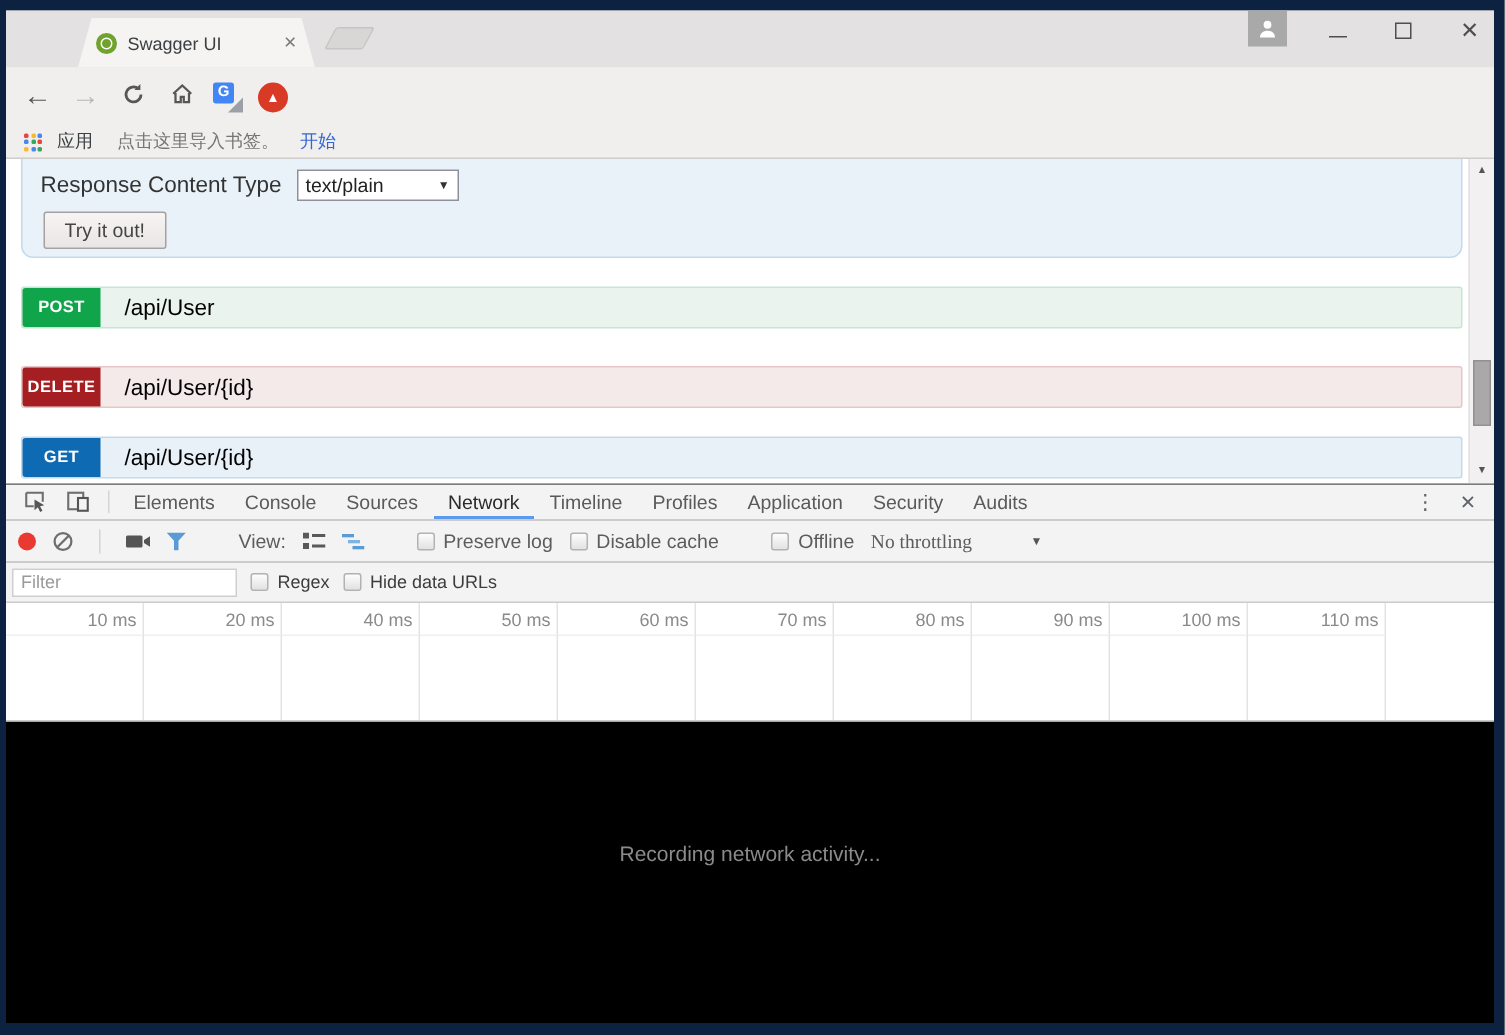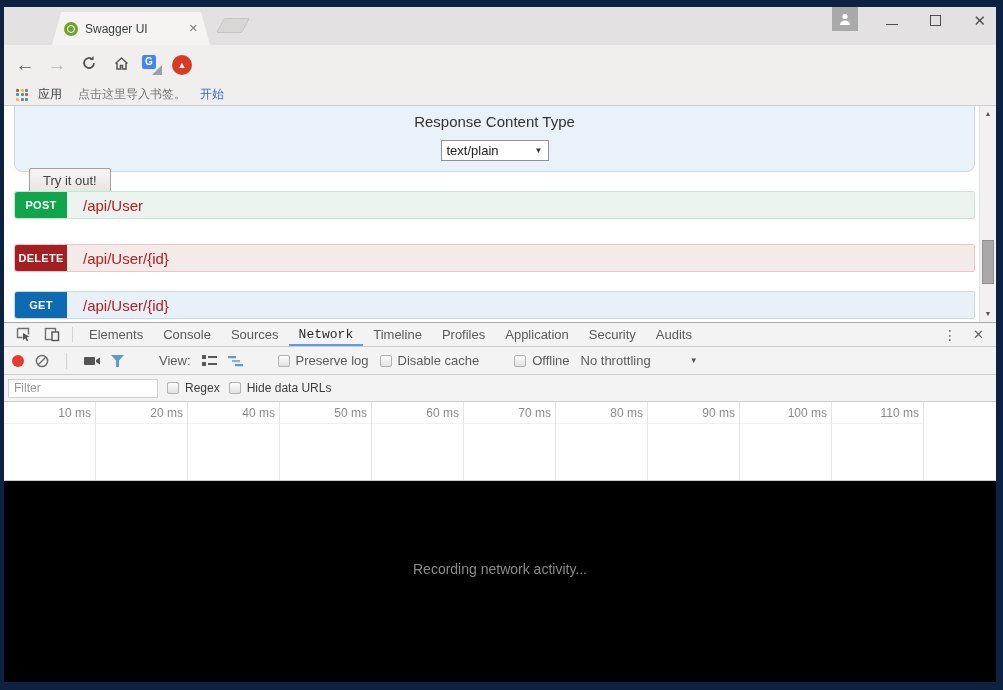--- a/index.html
+++ b/index.html
@@ -52,57 +52,57 @@
   .apps-grid { width:12px; height:12px; display:grid; grid-template-columns:repeat(3,1fr); gap:1.5px; flex:none; }
   .apps-grid i { border-radius:1px; }
   .bm-label { color:#3c4043; }
   .bm-hint { color:#757575; margin-left:6px; }
   .bm-link { color:#3367d6; margin-left:4px; }
 
   
   .page { height:216px; position:relative; background:#fff; overflow:hidden; flex:none; }
   .op-panel { position:absolute; left:10px; top:-6px; width:961px; height:72px; background:#e9f2f8;
               border:1px solid #c3d9ec; border-radius:0 0 8px 8px; padding:12px 12px 0; }
-  .rct-row { display:flex; align-items:center; gap:10px; font-size:15px; color:#333;flex-direction:column; }
+  .rct-row { display:flex; align-items:center; gap:10px; font-size:15px; color:#333; }
   .sw-select { width:108px; height:21px; background:#fff; border:1px solid #8f8f9d; font-size:13px; color:#222;
                display:flex; align-items:center; padding:0 5px; justify-content:space-between; }
   .sw-select .dd { font-size:8px; color:#333; }
   .try-btn { margin:7px 0 0 2px; padding:4px 13px; font-size:13px; color:#444;
              background:linear-gradient(#f7f4f4,#e9e5e5); border:1px solid #a5a1a1; border-radius:2px; }
   .endpoints-list { position:absolute; left:0; top:0; width:100%; height:100%; }
   .endpoint { position:absolute; left:10px; width:961px; height:28px; display:flex; align-items:center;
               background:var(--row-bg); border:1px solid var(--row-border); border-radius:2px; }
   .endpoint:nth-of-type(1){ top:85px; } .endpoint:nth-of-type(2){ top:138px; } .endpoint:nth-of-type(3){ top:185px; }
   .method-badge { width:52px; height:100%; background:var(--badge-bg); color:#fff; font-size:11px; font-weight:bold;
                   display:flex; align-items:center; justify-content:center; letter-spacing:.3px; border-radius:2px 0 0 2px; flex:none; }
-  .endpoint-path { margin-left:16px; font-size:15px; color:#b91c1c; }
+  .endpoint-path { margin-left:16px; font-size:15px; color:#000000; }
   .pg-scrollbar { position:absolute; right:0; top:0; width:17px; height:100%; background:#f2f0f0; border-left:1px solid #e2e0e0; }
   .sb-btn { height:16px; text-align:center; font-size:7px; color:#555; line-height:16px; }
   .sb-btn.bottom { position:absolute; bottom:0; width:100%; }
   .sb-thumb { position:absolute; left:2px; right:2px; top:134px; height:44px; background:#aaa8a8; border:1px solid #929090; }
 
   
   .devtools { flex:1; border-top:1px solid #a9a9a9; display:flex; flex-direction:column; background:#000000; overflow:hidden; }
   .dt-tabbar { height:24px; background:#f3f3f3; border-bottom:1px solid #ccc; display:flex; align-items:stretch;
                padding:0 6px; font-size:13px; color:#5a5a5a; flex:none; }
   .dt-icbtn { display:flex; align-items:center; padding:0 6px; }
   .dt-sep { width:1px; background:#d4d4d4; margin:4px 6px; }
   .dt-tab { padding:0 10px; display:flex; align-items:center; white-space:nowrap; }
-  .dt-tab.active { color:#2b2b2b; box-shadow:inset 0 -2px 0 #5a9af0;font-family:Liberation Mono, monospace; }
+  .dt-tab.active { color:#2b2b2b; box-shadow:inset 0 -2px 0 #5a9af0; }
   .dt-right { margin-left:auto; display:flex; align-items:center; gap:16px; padding-right:6px; color:#5f6368; }
   .dt-dots { font-size:14px; letter-spacing:0; }
   .dt-x { font-size:13px; }
 
   .dt-toolbar { height:28px; background:#f3f3f3; border-bottom:1px solid #ccc; display:flex; align-items:center;
                 padding:0 8px; gap:11px; font-size:13px; color:#5c5c5c; flex:none; }
   .record-dot { width:12px; height:12px; border-radius:50%; background:#e83a30; flex:none; }
   .cb { width:12px; height:12px; border:1px solid #b3b1b1; border-radius:2px;
         background:linear-gradient(#fdfdfd,#e3e1e1); flex:none; }
   .cb-group { display:flex; align-items:center; gap:6px; }
-  .throttle { display:flex; align-items:center; gap:39px; }
+  .throttle { display:flex; align-items:center; gap:39px;font-family:Liberation Serif, serif; }
   .dd-sm { font-size:8px; color:#555; }
 
   .dt-filterbar { height:27px; background:#f3f3f3; border-bottom:1px solid #ccc; display:flex; align-items:center;
                   padding:0 4px; gap:9px; font-size:12px; color:#3c3c3c; flex:none; }
   .filter-input { width:150px; height:19px; border:1px solid #d0cece; background:#fff; font-size:12px;
                   padding:0 5px; color:#333; font-family:inherit; }
   .filter-input::placeholder { color:#9a9a9a; }
   .ftypes { display:flex; align-items:center; gap:4px; }
   .ftype { padding:2px 6px; }
   .ftype.active { background:#8e8e8e; color:#fff; border-radius:4px; }

